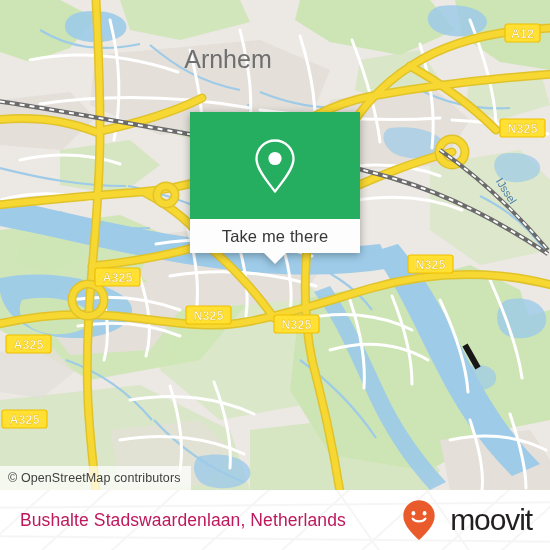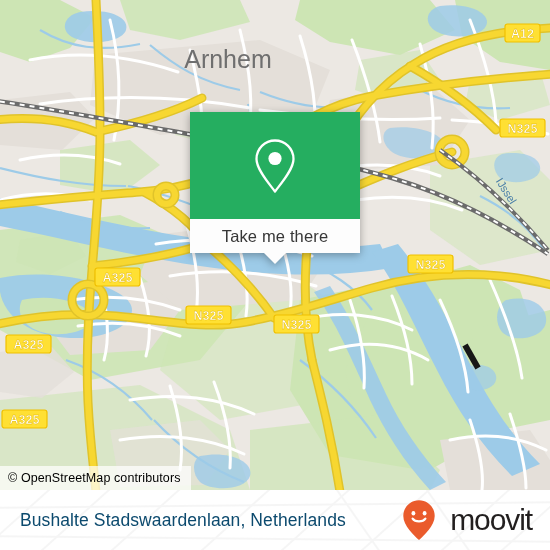--- a/index.html
+++ b/index.html
@@ -14,21 +14,21 @@
   
   .map{position:absolute;left:0;top:0;width:550px;height:490px;overflow:hidden;background:#ece8e3;}
   .map svg{position:absolute;left:0;top:0;display:block;}
 
   
   .attrib{
     position:absolute;left:0;top:466px;height:24px;
     display:flex;align-items:center;
     padding:0 10px 0 8px;
     background:rgba(255,255,255,0.72);
-    font-size:12.5px;color:#000000;letter-spacing:.1px;white-space:nowrap;
+    font-size:12.5px;color:#404040;letter-spacing:.1px;white-space:nowrap;
     z-index:40;
   }
 
   
   .popup{
     position:absolute;left:190px;top:112px;width:170px;
     z-index:60;
     filter:drop-shadow(0 2px 4px rgba(0,0,0,.32));
   }
   .popup-body{
@@ -52,21 +52,21 @@
   .footer{
     position:absolute;left:0;top:490px;width:550px;height:60px;
     background:#ffffff;overflow:hidden;
   }
   .footer-wm{position:absolute;left:0;top:0;width:550px;height:60px;opacity:.09;}
   .footer-inner{
     position:relative;width:100%;height:100%;
     display:flex;align-items:center;justify-content:space-between;
     padding:0 18px 0 20px;box-sizing:border-box;
   }
-  .footer-title{font-size:17.5px;color:#0c4a6e;letter-spacing:.1px;white-space:nowrap;}
+  .footer-title{font-size:17.5px;color:#be185d;letter-spacing:.1px;white-space:nowrap;}
   .brand{display:flex;align-items:center;gap:14px;}
   .brand svg{display:block;}
   .brand-word{
     font-size:30px;line-height:30px;color:#221f1f;
     letter-spacing:-1.1px;font-weight:400;
   }
 </style>
 </head>
 <body>
 

